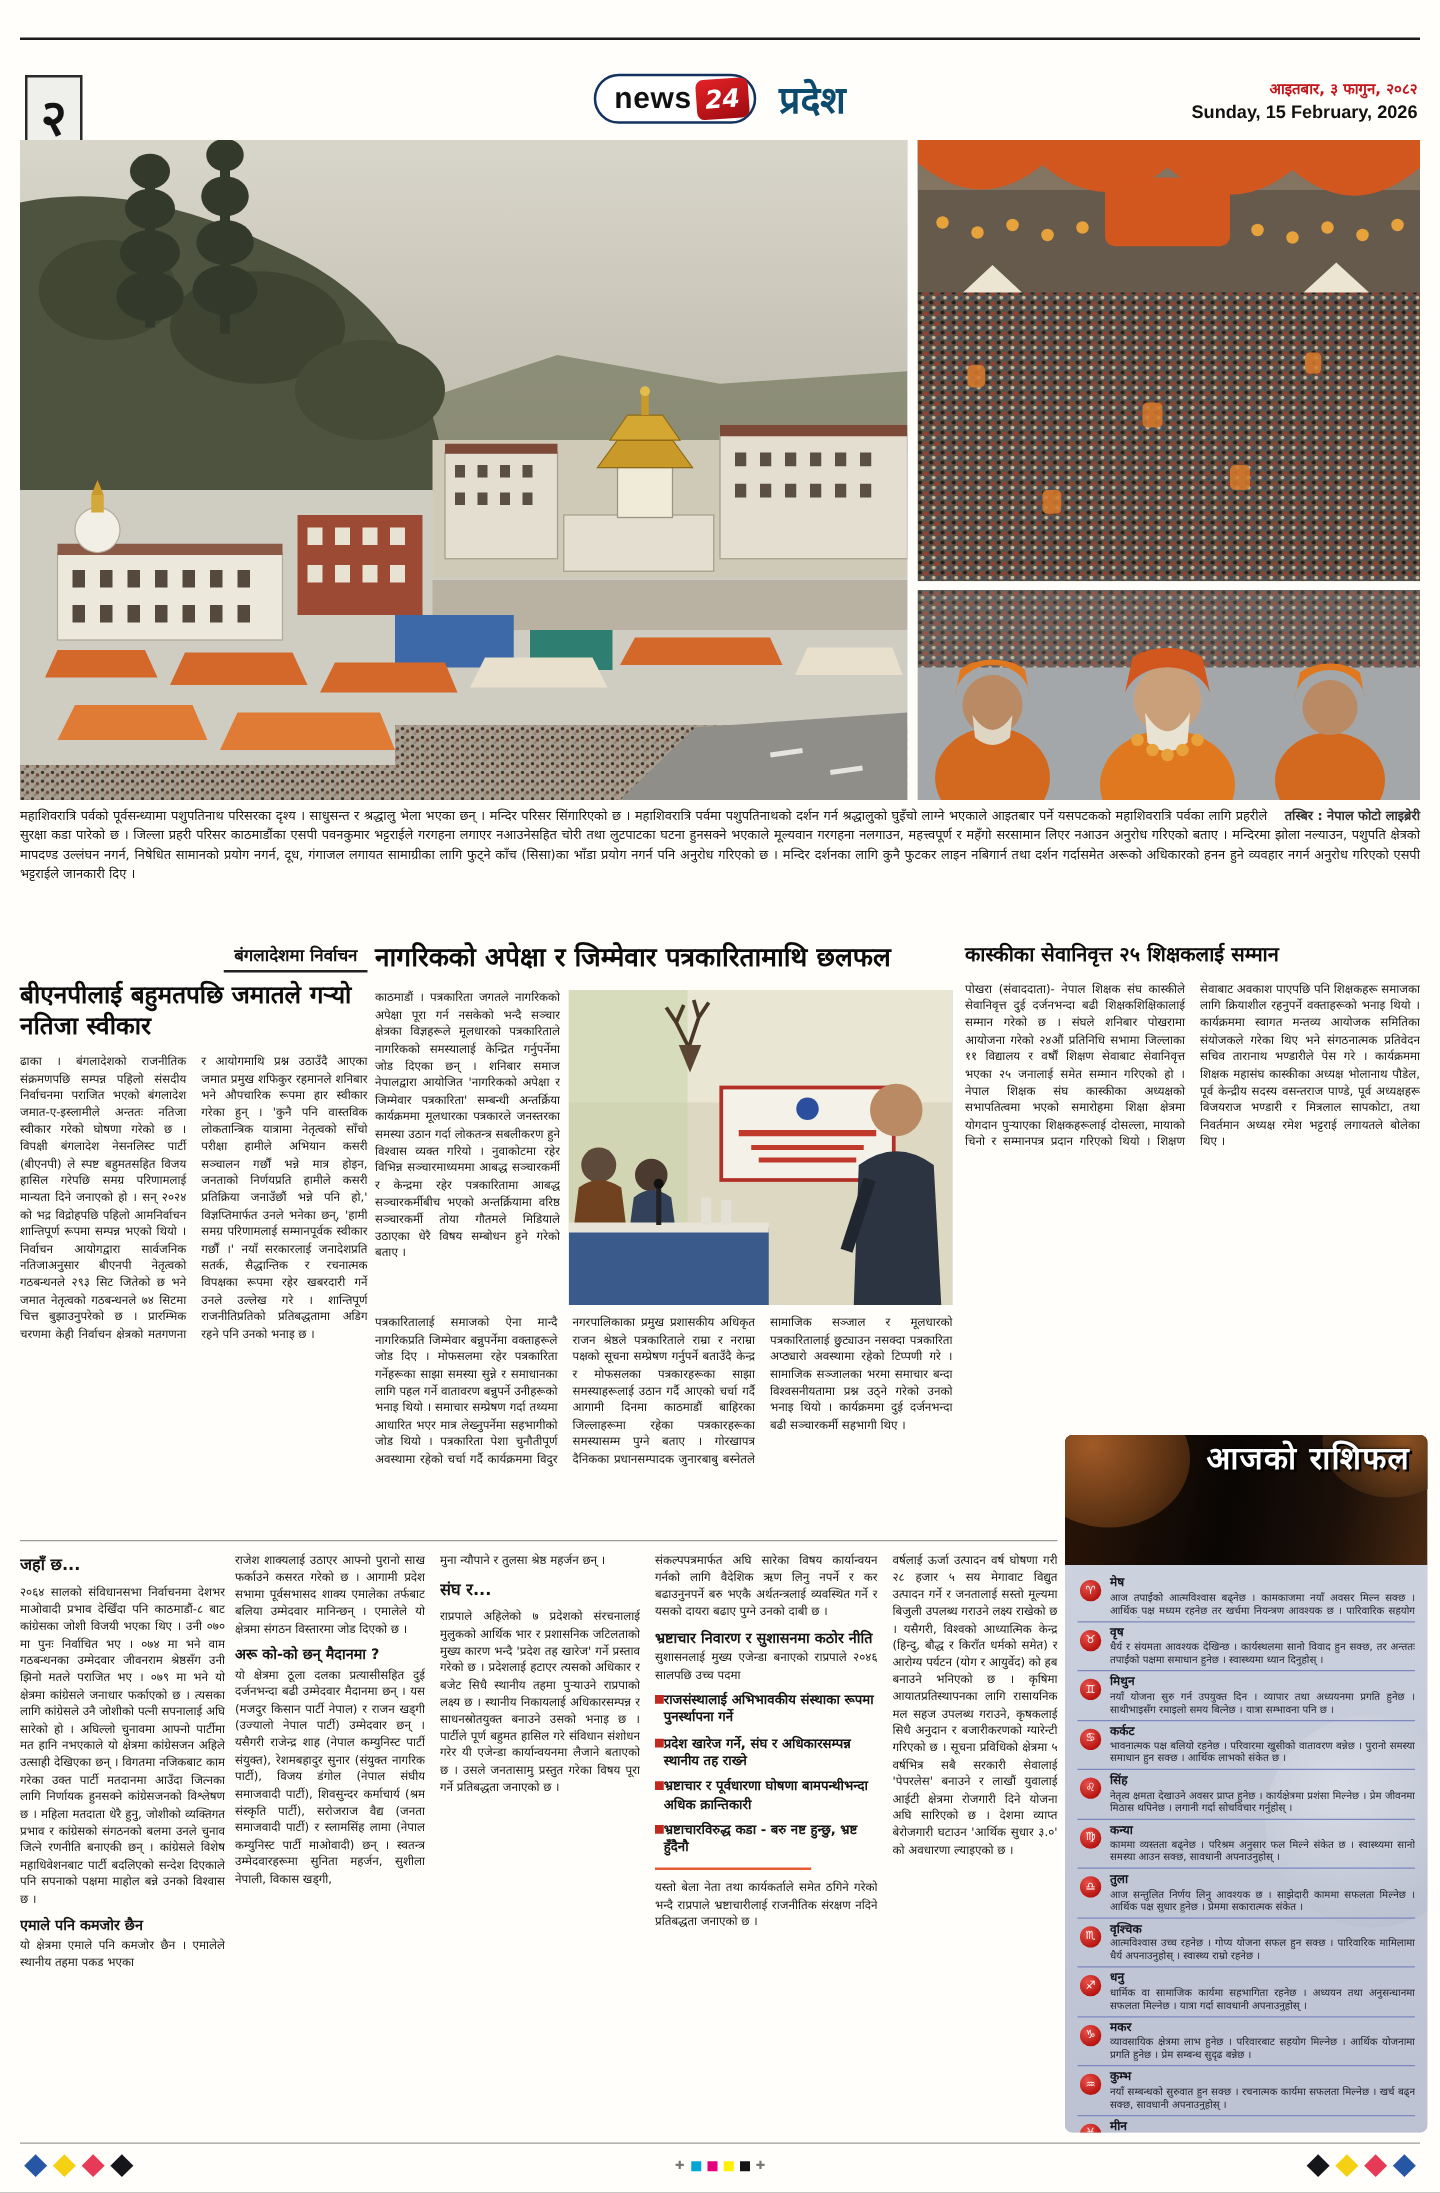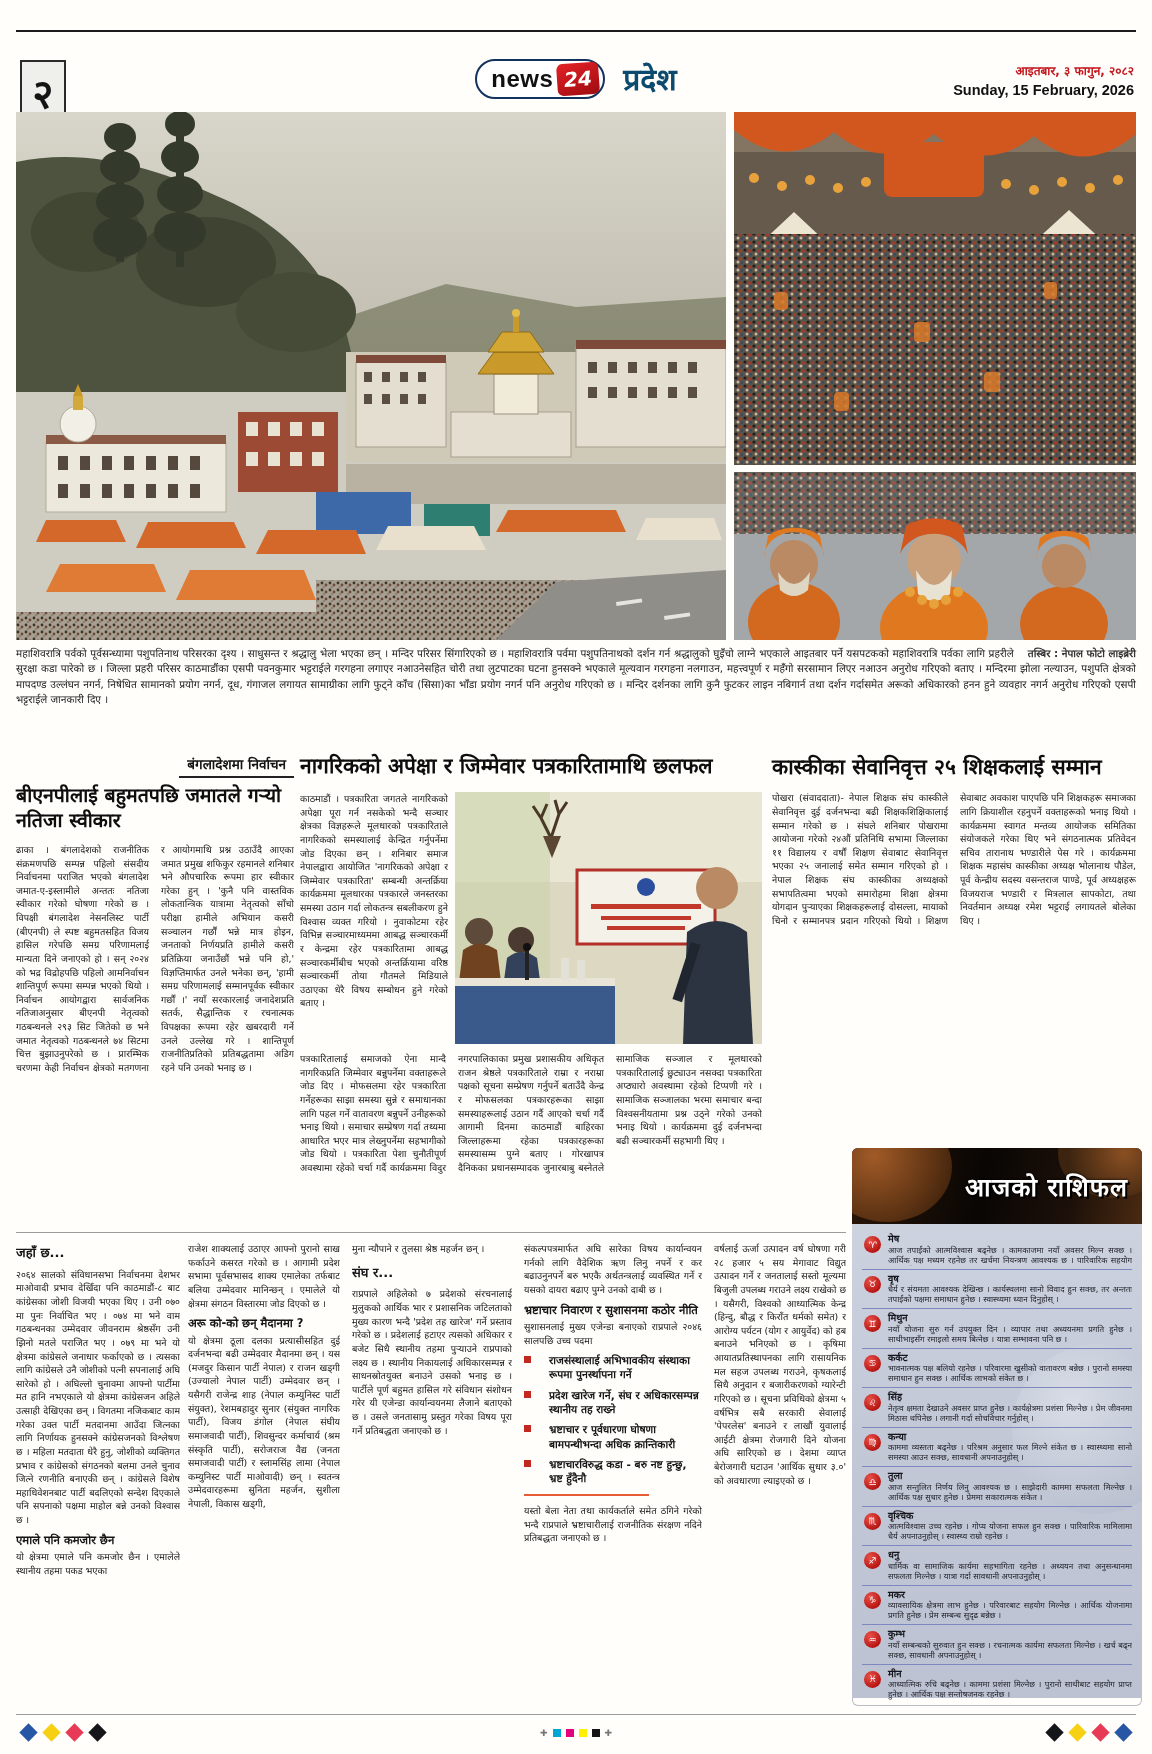--- a/index.html
+++ b/index.html
@@ -36,29 +36,29 @@
 
 
 .kicker{display:block;text-align:right}
 .kicker span{display:inline-block;font-weight:bold;font-size:13.5px;border-bottom:2px solid #222;padding:0 8px 3px}
 .headline{font-weight:bold;color:#0d0d0d}
 .body-txt{font-size:9.4px;line-height:1.45;text-align:justify;color:#161616;overflow:hidden}
 .cols-2{column-count:2;column-gap:12px}
 .cols-3{column-count:3;column-gap:12px}
 .subhead{font-weight:bold;font-size:11.5px;margin:6px 0 3px;text-align:left;line-height:1.25}
 .colhead{font-weight:bold;font-size:13px;margin:2px 0 5px}
-.bullet-item{display:flex;gap:18px;margin:6px 0;font-weight:bold;font-size:10.6px;line-height:1.35;text-align:left}
+.bullet-item{display:flex;gap:0;margin:6px 0;font-weight:bold;font-size:10.6px;line-height:1.35;text-align:left}
 .bullet-sq{flex:0 0 auto;width:7px;height:7px;margin-top:3px;background:#c2281e}
 .orange-rule{width:70%;height:2.5px;background:#e55c35;margin:8px 0}
 
 
 .horo{position:absolute;left:852px;top:1148px;width:290px;height:558px;border-radius:6px;overflow:hidden;
   box-shadow:0 0 0 1px #b9bcc6 inset}
-.horo-head{position:relative;height:76px;background:linear-gradient(100deg,#2b1608 0%,#090604 45%,#1c1009 75%,#4a2a12 100%);
-  display:flex;align-items:center;justify-content:flex-end;padding-right:14px}
+.horo-head{position:relative;height:104px;background:linear-gradient(100deg,#2b1608 0%,#090604 45%,#1c1009 75%,#4a2a12 100%);
+  display:flex;justify-content:flex-end;padding-right:14px}
 .horo-head:before{content:"";position:absolute;left:-30px;top:-36px;width:130px;height:110px;border-radius:50%;
   background:radial-gradient(circle at 40% 40%,#a15a27,#5d3313 60%,#2a1608 100%)}
 .horo-head:after{content:"";position:absolute;right:-26px;top:-40px;width:110px;height:90px;border-radius:50%;
   background:radial-gradient(circle at 60% 50%,#8a4f22,#3c2410 70%)}
 .horo-title{position:relative;z-index:2;color:#fff;font-weight:bold;font-size:25px;
   text-shadow:0 0 3px #000,2px 2px 0 #000;letter-spacing:1px}
 .horo-body{position:relative;height:474px;padding:6px 10px 4px 10px;
   background:linear-gradient(180deg,#ccd2de 0%,#c2c8d6 45%,#bcc2d2 100%)}
 .horo-body:before{content:"";position:absolute;right:-40px;top:120px;width:170px;height:170px;border-radius:50%;
   background:radial-gradient(circle at 35% 35%,#e8ecf2,#b8bfce 70%,#a8b0c2 100%);opacity:.55}
@@ -358,21 +358,21 @@
       <rect x="0" y="186" width="160" height="8" fill="#e8e4d8"></rect>
       <rect x="106" y="166" width="8" height="22" fill="#e3e0d6"></rect>
         <rect x="122" y="168" width="8" height="20" fill="#e3e0d6"></rect>
       <rect x="70" y="158" width="4" height="30" fill="#222"></rect>
         <circle cx="72" cy="155" r="4" fill="#111"></circle>
     </svg>
   </div>
   <div class="abs body-txt cols-3" style="left:300px;top:1052px;width:462px;height:176px">पत्रकारितालाई समाजको ऐना मान्दै नागरिकप्रति जिम्मेवार बन्नुपर्नेमा वक्ताहरूले जोड दिए । मोफसलमा रहेर पत्रकारिता गर्नेहरूका साझा समस्या सुन्ने र समाधानका लागि पहल गर्ने वातावरण बन्नुपर्ने उनीहरूको भनाइ थियो । समाचार सम्प्रेषण गर्दा तथ्यमा आधारित भएर मात्र लेख्नुपर्नेमा सहभागीको जोड थियो । पत्रकारिता पेशा चुनौतीपूर्ण अवस्थामा रहेको चर्चा गर्दै कार्यक्रममा विदुर नगरपालिकाका प्रमुख प्रशासकीय अधिकृत राजन श्रेष्ठले पत्रकारिताले राम्रा र नराम्रा पक्षको सूचना सम्प्रेषण गर्नुपर्ने बताउँदै केन्द्र र मोफसलका पत्रकारहरूका साझा समस्याहरूलाई उठान गर्दै आएको चर्चा गर्दै आगामी दिनमा काठमाडौं बाहिरका जिल्लाहरूमा रहेका पत्रकारहरूका समस्यासम्म पुग्ने बताए । गोरखापत्र दैनिकका प्रधानसम्पादक जुनारबाबु बस्नेतले सामाजिक सञ्जाल र मूलधारको पत्रकारितालाई छुट्याउन नसक्दा पत्रकारिता अप्ठ्यारो अवस्थामा रहेको टिप्पणी गरे । सामाजिक सञ्जालका भरमा समाचार बन्दा विश्वसनीयतामा प्रश्न उठ्ने गरेको उनको भनाइ थियो । कार्यक्रममा दुई दर्जनभन्दा बढी सञ्चारकर्मी सहभागी थिए ।</div>
 
   <div class="abs" style="left:772px;top:754px;width:364px">
-    <div class="headline" style="font-size:21px;line-height:1.3">कास्कीका सेवानिवृत्त २५ शिक्षकलाई सम्मान</div>
+    <div class="headline" style="font-size:16px;line-height:1.3">कास्कीका सेवानिवृत्त २५ शिक्षकलाई सम्मान</div>
     <div class="body-txt cols-2" style="height:318px;margin-top:10px">पोखरा (संवाददाता)-  नेपाल शिक्षक संघ कास्कीले सेवानिवृत्त दुई दर्जनभन्दा बढी शिक्षकशिक्षिकालाई सम्मान गरेको छ । संघले शनिबार पोखरामा आयोजना गरेको २४औं प्रतिनिधि सभामा जिल्लाका ११ विद्यालय र वर्षौं शिक्षण सेवाबाट सेवानिवृत्त भएका २५ जनालाई समेत सम्मान गरिएको हो । नेपाल शिक्षक संघ कास्कीका अध्यक्षको सभापतित्वमा भएको समारोहमा शिक्षा क्षेत्रमा योगदान पुर्‍याएका शिक्षकहरूलाई दोसल्ला, मायाको चिनो र सम्मानपत्र प्रदान गरिएको थियो । शिक्षण सेवाबाट अवकाश पाएपछि पनि शिक्षकहरू समाजका लागि क्रियाशील रहनुपर्ने वक्ताहरूको भनाइ थियो । कार्यक्रममा स्वागत मन्तव्य आयोजक समितिका संयोजकले गरेका थिए भने संगठनात्मक प्रतिवेदन सचिव तारानाथ भण्डारीले पेस गरे । कार्यक्रममा शिक्षक महासंघ कास्कीका अध्यक्ष भोलानाथ पौडेल, पूर्व केन्द्रीय सदस्य वसन्तराज पाण्डे, पूर्व अध्यक्षहरू विजयराज भण्डारी र मित्रलाल सापकोटा, तथा निवर्तमान अध्यक्ष रमेश भट्टराई लगायतले बोलेका थिए ।</div>
   </div>
 
   <div class="lightrule" style="left:16px;top:1232px;width:830px;height:1px"></div>
 
   <div class="abs body-txt" style="left:16px;top:1242px;width:164px;height:464px">
     <div class="colhead">जहाँ छ...</div>
     <div>२०६४ सालको संविधानसभा निर्वाचनमा देशभर माओवादी प्रभाव देखिँदा पनि काठमाडौं-८ बाट कांग्रेसका जोशी विजयी भएका थिए । उनी ०७० मा पुनः निर्वाचित भए । ०७४ मा भने वाम गठबन्धनका उम्मेदवार जीवनराम श्रेष्ठसँग उनी झिनो मतले पराजित भए । ०७९ मा भने यो क्षेत्रमा कांग्रेसले जनाधार फर्काएको छ । त्यसका लागि कांग्रेसले उनै जोशीको पत्नी सपनालाई अघि सारेको हो । अघिल्लो चुनावमा आफ्नो पार्टीमा मत हानि नभएकाले यो क्षेत्रमा कांग्रेसजन अहिले उत्साही देखिएका छन् । विगतमा नजिकबाट काम गरेका उक्त पार्टी मतदानमा आउँदा जित्नका लागि निर्णायक हुनसक्ने कांग्रेसजनको विश्लेषण छ । महिला मतदाता धेरै हुनु, जोशीको व्यक्तिगत प्रभाव र कांग्रेसको संगठनको बलमा उनले चुनाव जित्ने रणनीति बनाएकी छन् । कांग्रेसले विशेष महाधिवेशनबाट पार्टी बदलिएको सन्देश दिएकाले पनि सपनाको पक्षमा माहोल बन्ने उनको विश्वास छ ।</div>
     <div class="subhead">एमाले पनि कमजोर छैन</div>
     <div>यो क्षेत्रमा एमाले पनि कमजोर छैन । एमालेले स्थानीय तहमा पकड भएका</div>

